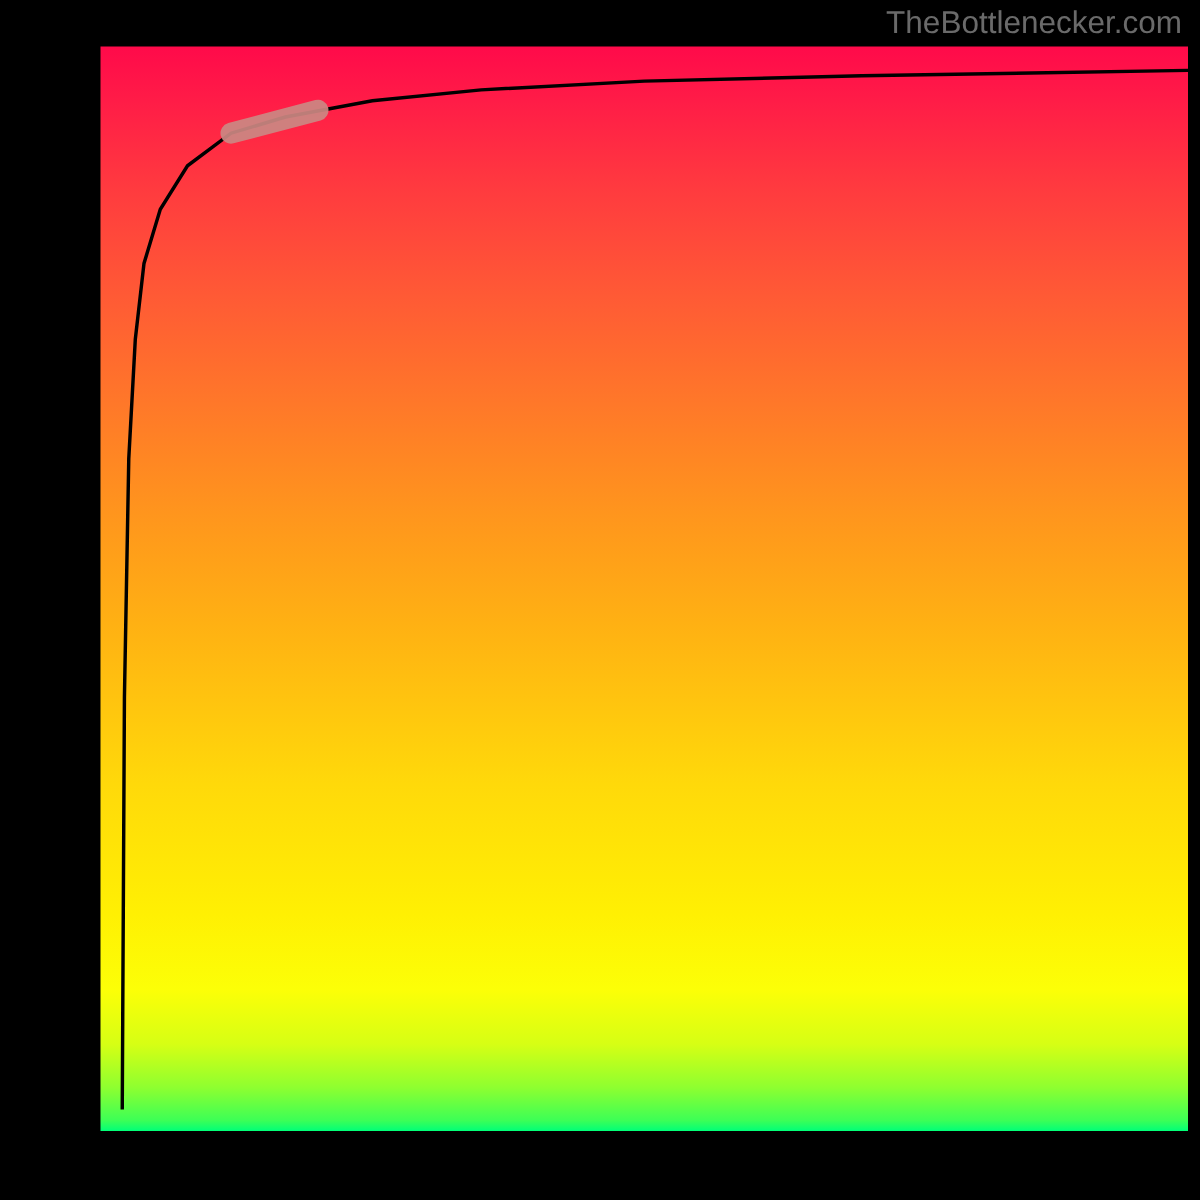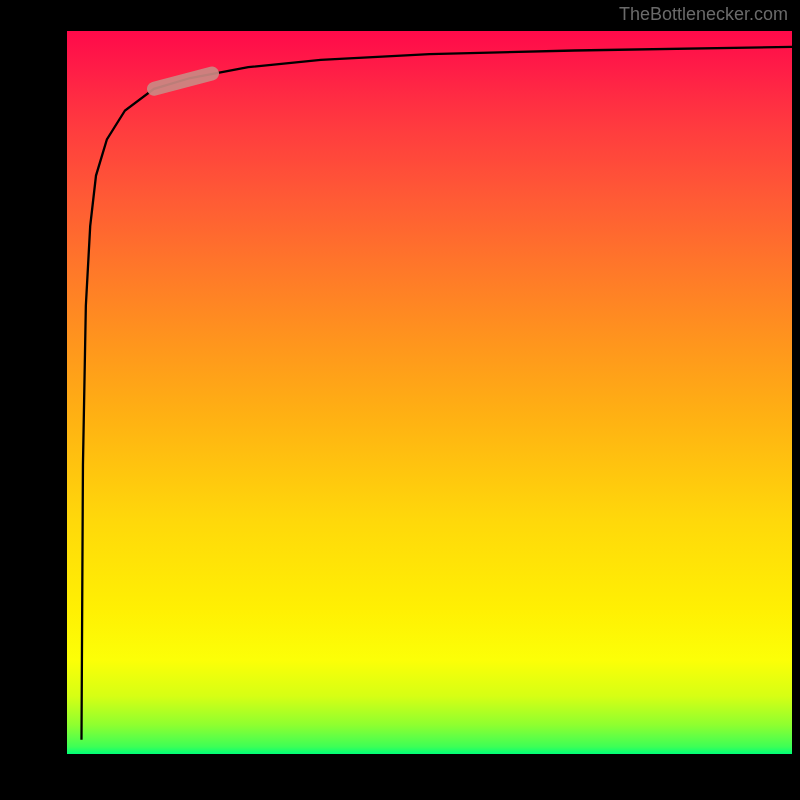--- a/index.html
+++ b/index.html
@@ -8,21 +8,21 @@
       height: 800px;
       background: #000;
       position: relative;
       font-family: Arial, sans-serif;
     }
     .watermark {
       position: absolute;
       top: 4px;
       right: 12px;
       color: #6a6a6a;
-      font-size: 18px;
+      font-size: 21px;
       z-index: 3;
     }
     .plot-area {
       position: absolute;
       top: 31px;
       left: 67px;
       width: 725px;
       height: 723px;
       z-index: 1;
     }

